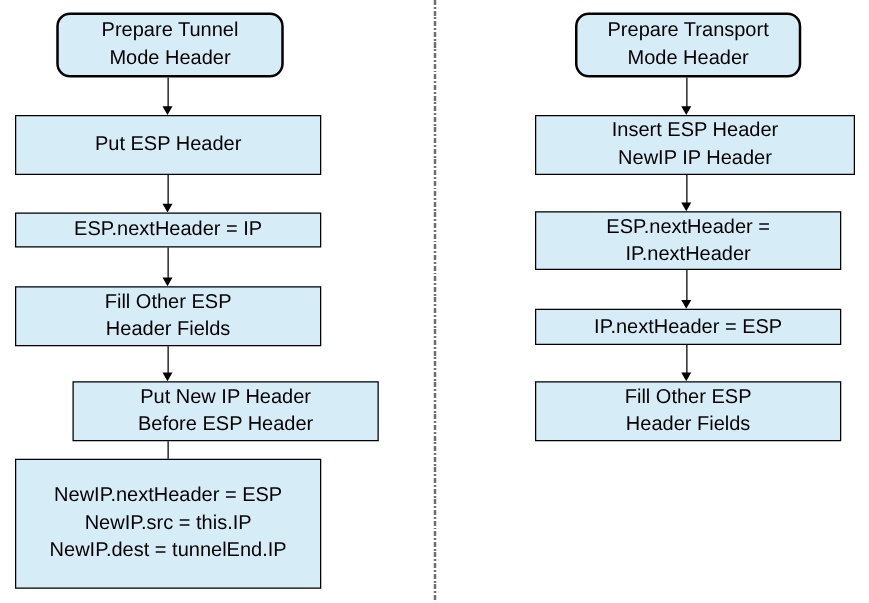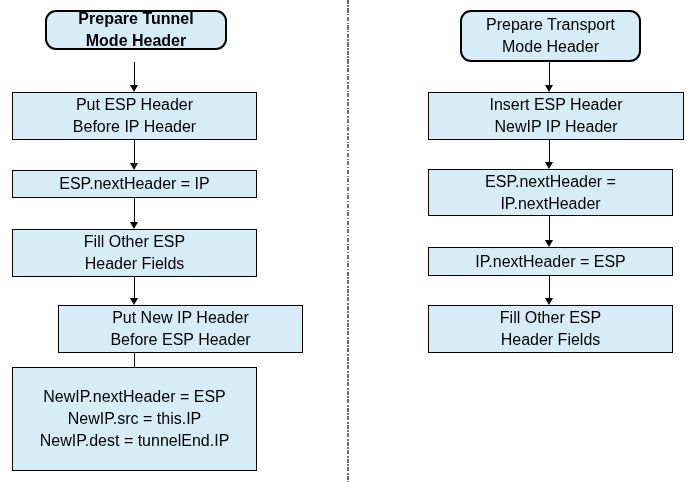--- a/index.html
+++ b/index.html
@@ -29,21 +29,21 @@
   }
   .terminator{border-radius:11px;border-width:2px;}
   .line{display:block;white-space:nowrap;}
   
   .arrow{position:absolute;width:9px;}
   .arrow .stem{position:absolute;left:3.75px;top:0;bottom:6px;width:1.5px;background:var(--arrow,#000);}
   .arrow .head{position:absolute;left:0;bottom:0;width:0;height:0;
     border-left:4.5px solid transparent;border-right:4.5px solid transparent;
     border-top:7px solid var(--arrow,#000);}
   
-  .lt{left:45px;top:10px;width:182px;height:40px;font-weight:bold;}
+  .lt{left:45px;top:10px;width:182px;height:52px;}
   .l1{left:12px;top:92px;width:245px;height:48px;}
   .l2{left:12px;top:170px;width:245px;height:28px;}
   .l3{left:12px;top:229px;width:245px;height:48px;}
   .l4{left:12px;top:305px;width:245px;height:48px;margin-left:46px;}
   .l5{left:12px;top:367px;width:245px;height:104px;}
   .la1{left:130px;top:62px;height:30px;}
   .la2{left:130px;top:140px;height:30px;}
   .la3{left:130px;top:198px;height:31px;}
   .la4{left:130px;top:277px;height:28px;}
   .la5{left:130px;top:353px;height:29px;}
@@ -70,21 +70,20 @@
       <span class="line">Prepare Tunnel</span>
       <span class="line">Mode Header</span>
     </div>
     <div class="arrow la1">
         <div class="stem"></div>
         <div class="head"></div>
       </div>
 
     <div class="box l1">
       <span class="line">Put ESP Header</span>
-      <span class="line">Before IP Header</span>
     </div>
     <div class="arrow la2">
         <div class="stem"></div>
         <div class="head"></div>
       </div>
 
     <div class="box l2">
       <span class="line">ESP.nextHeader = IP</span>
     </div>
     <div class="arrow la3">

